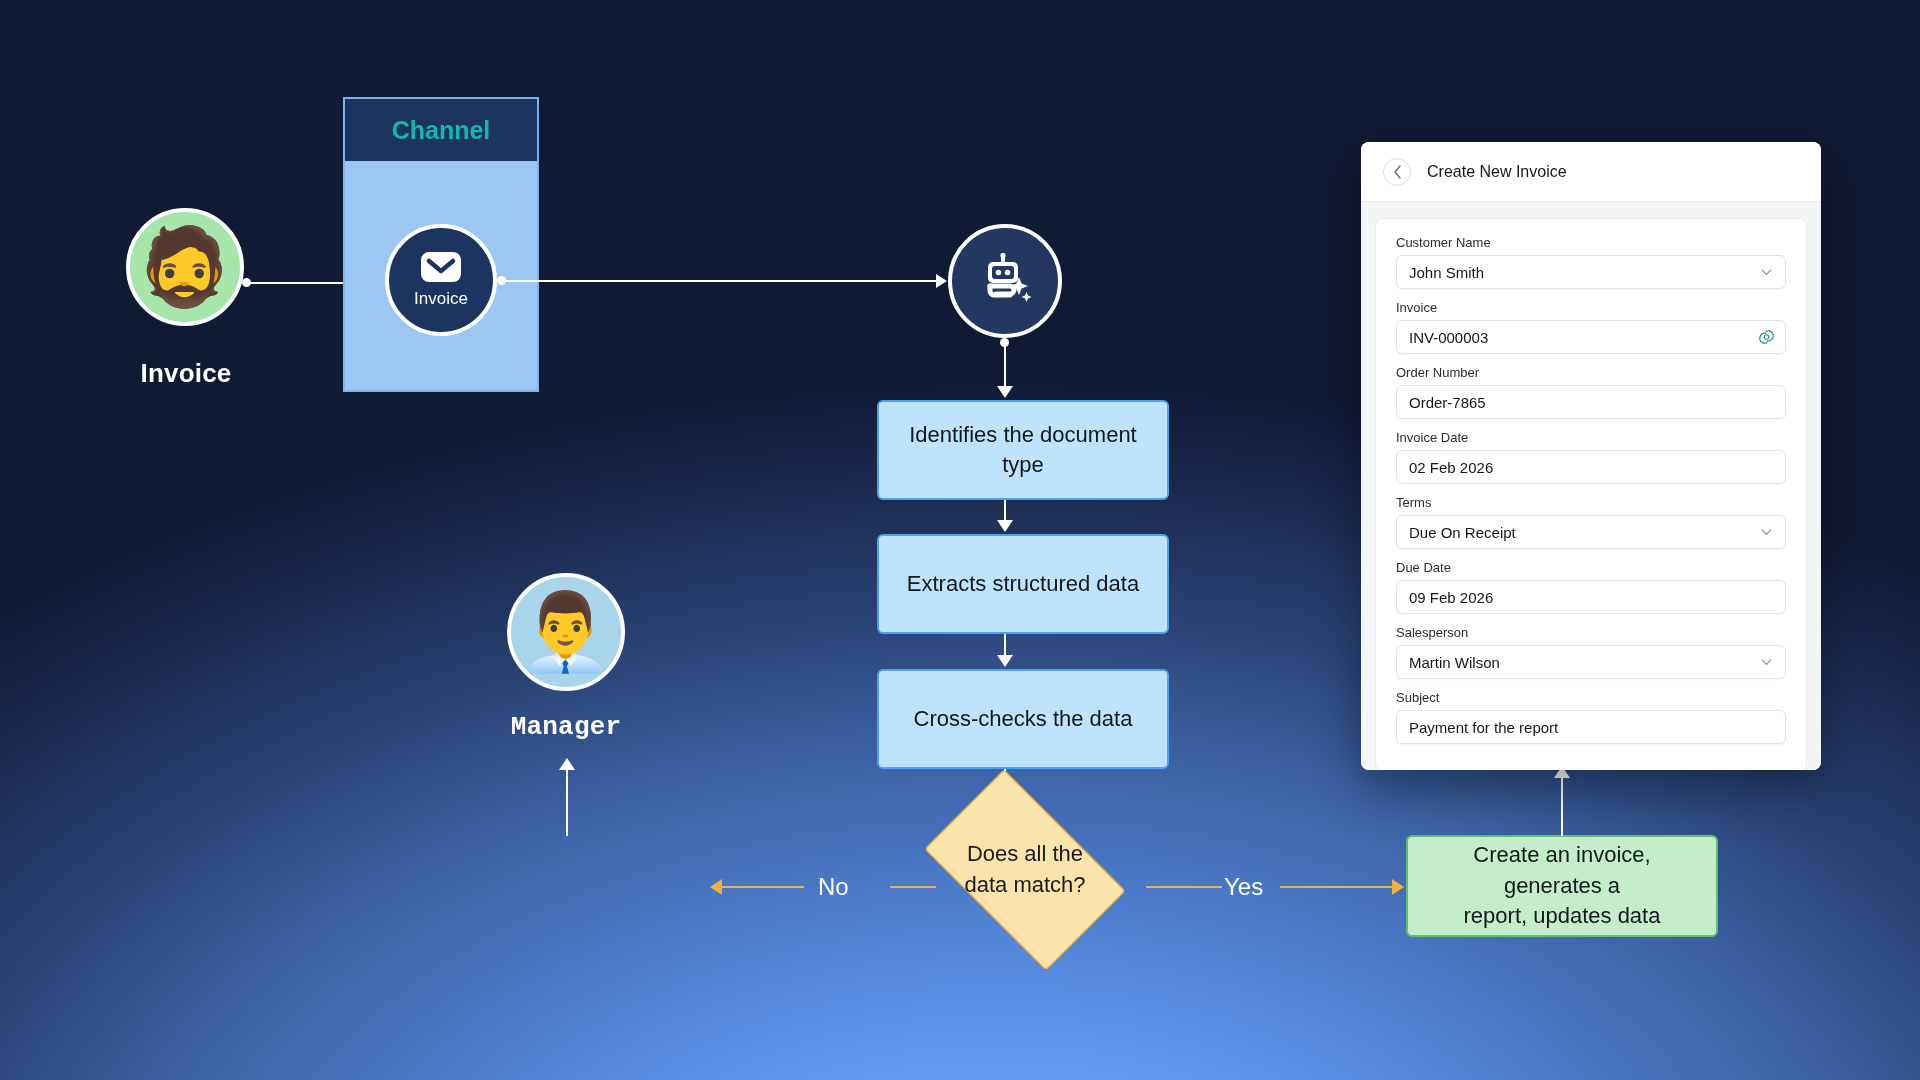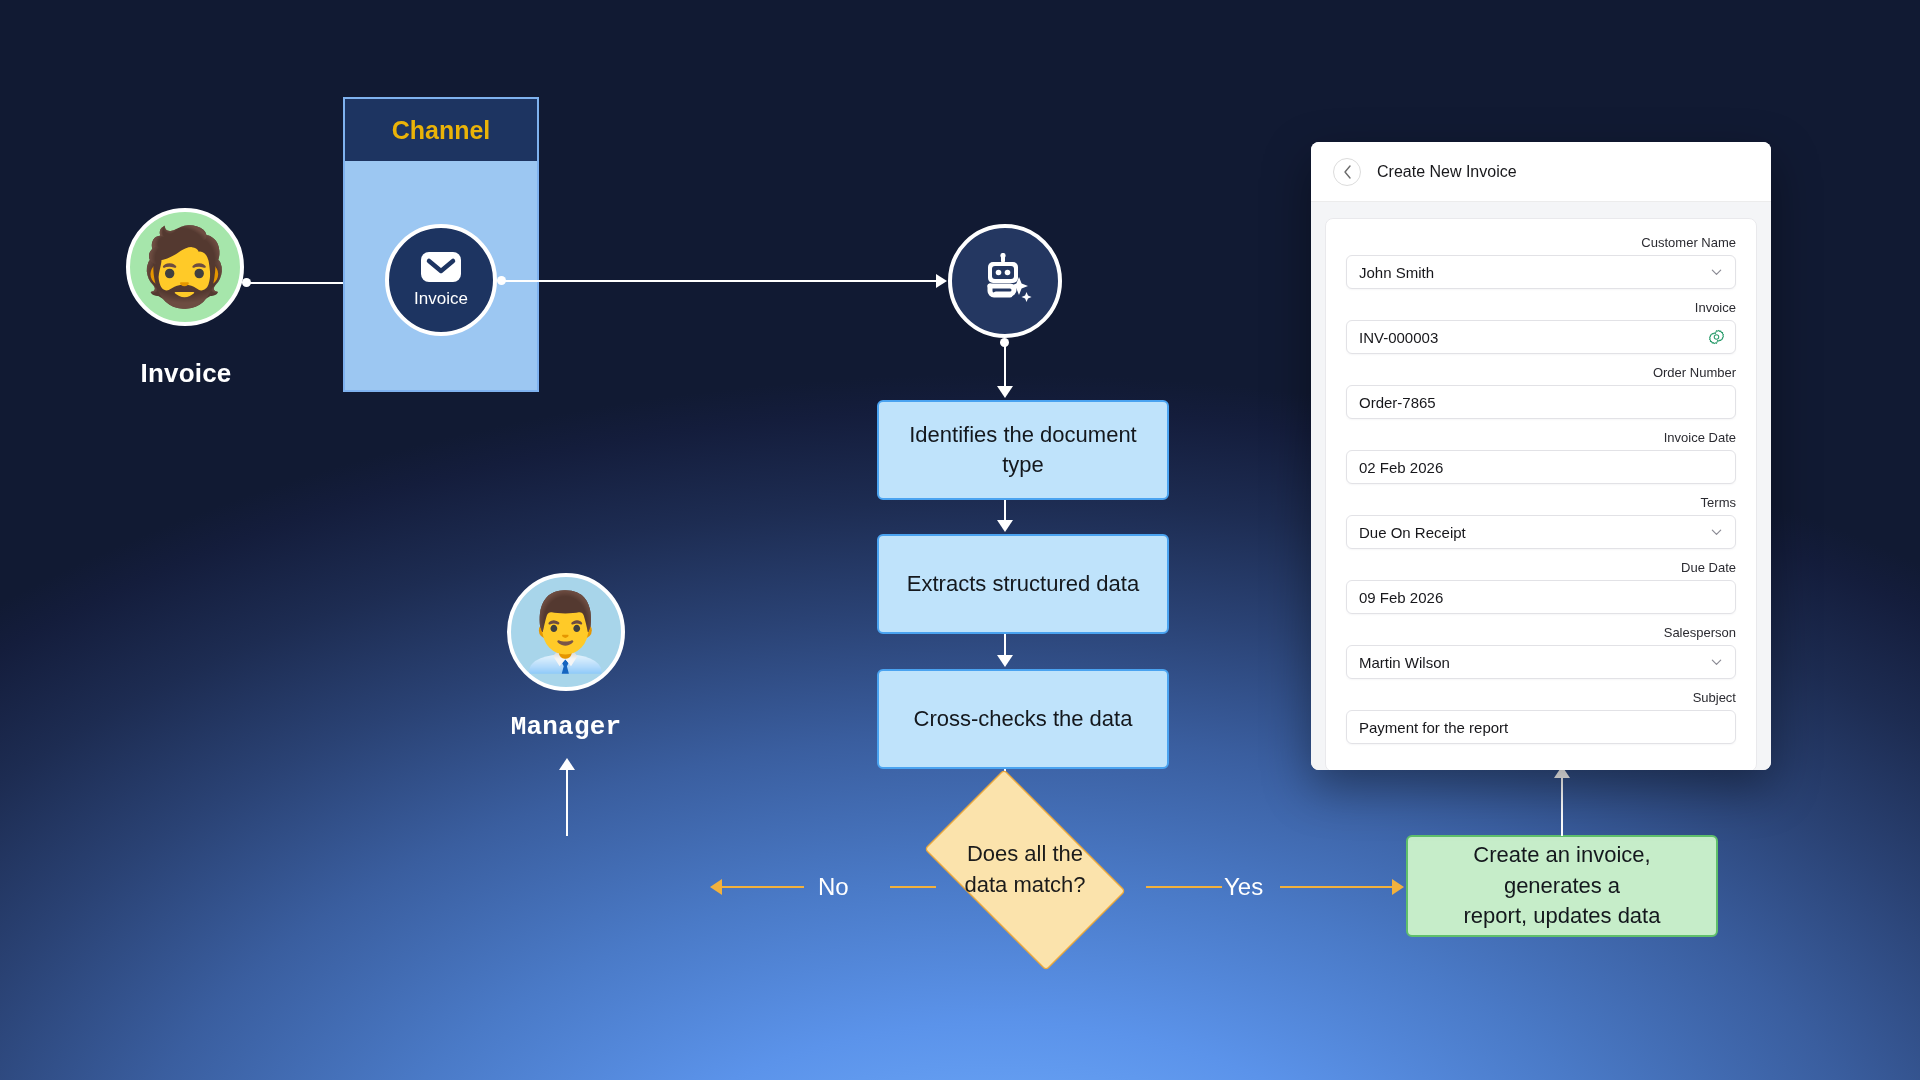--- a/index.html
+++ b/index.html
@@ -43,21 +43,21 @@
     position: absolute;
     left: 343px; top: 97px;
     width: 196px; height: 295px;
     border: 2px solid #7fb2ef;
     background: #9cc7f2;
   }
   #channel-header {
     height: 62px; width: 100%;
     background: #1d3461;
     display: flex; align-items: center; justify-content: center;
-    color: #eab308; font-size: 25px; font-weight: 600;
+    color: #14b8a6; font-size: 25px; font-weight: 600;
   }
   #channel-node {
     position: absolute;
     left: 385px; top: 224px;
     width: 112px; height: 112px;
     border-radius: 50%;
     background: #1d3461;
     border: 4px solid #ffffff;
     display: flex; flex-direction: column;
     align-items: center; justify-content: center;
@@ -143,21 +143,21 @@
   .branch-label {
     position: absolute;
     color: #ffffff;
     font-size: 24px;
     font-weight: 500;
   }
 
   
   #invoice-panel {
     position: absolute;
-    left: 1311px; top: 142px;
+    left: 1361px; top: 142px;
     width: 460px; height: 628px;
     background: #ffffff;
     border-radius: 8px;
     box-shadow: 0 18px 48px rgba(0,0,0,.38);
     overflow: hidden;
     display: flex; flex-direction: column;
   }
   #panel-header {
     height: 60px; flex: 0 0 60px;
     display: flex; align-items: center; gap: 16px;
@@ -179,21 +179,21 @@
     background: #f4f5f7;
     padding: 16px 14px;
   }
   #form-card {
     background: #ffffff;
     border: 1px solid #e9e9ec;
     border-radius: 8px;
     height: 100%;
     padding: 16px 20px;
   }
-  .field { margin-bottom: 11px; text-align: right; }
+  .field { margin-bottom: 11px; }
   .field-label {
     font-size: 13px; color: #2b2b31; margin-bottom: 5px; display: block;
   }
   .field-control {
     position: relative;
     height: 34px;
     border: 1px solid #e2e2e6;
     border-radius: 6px;
     background: #fff;
     display: flex; align-items: center;

